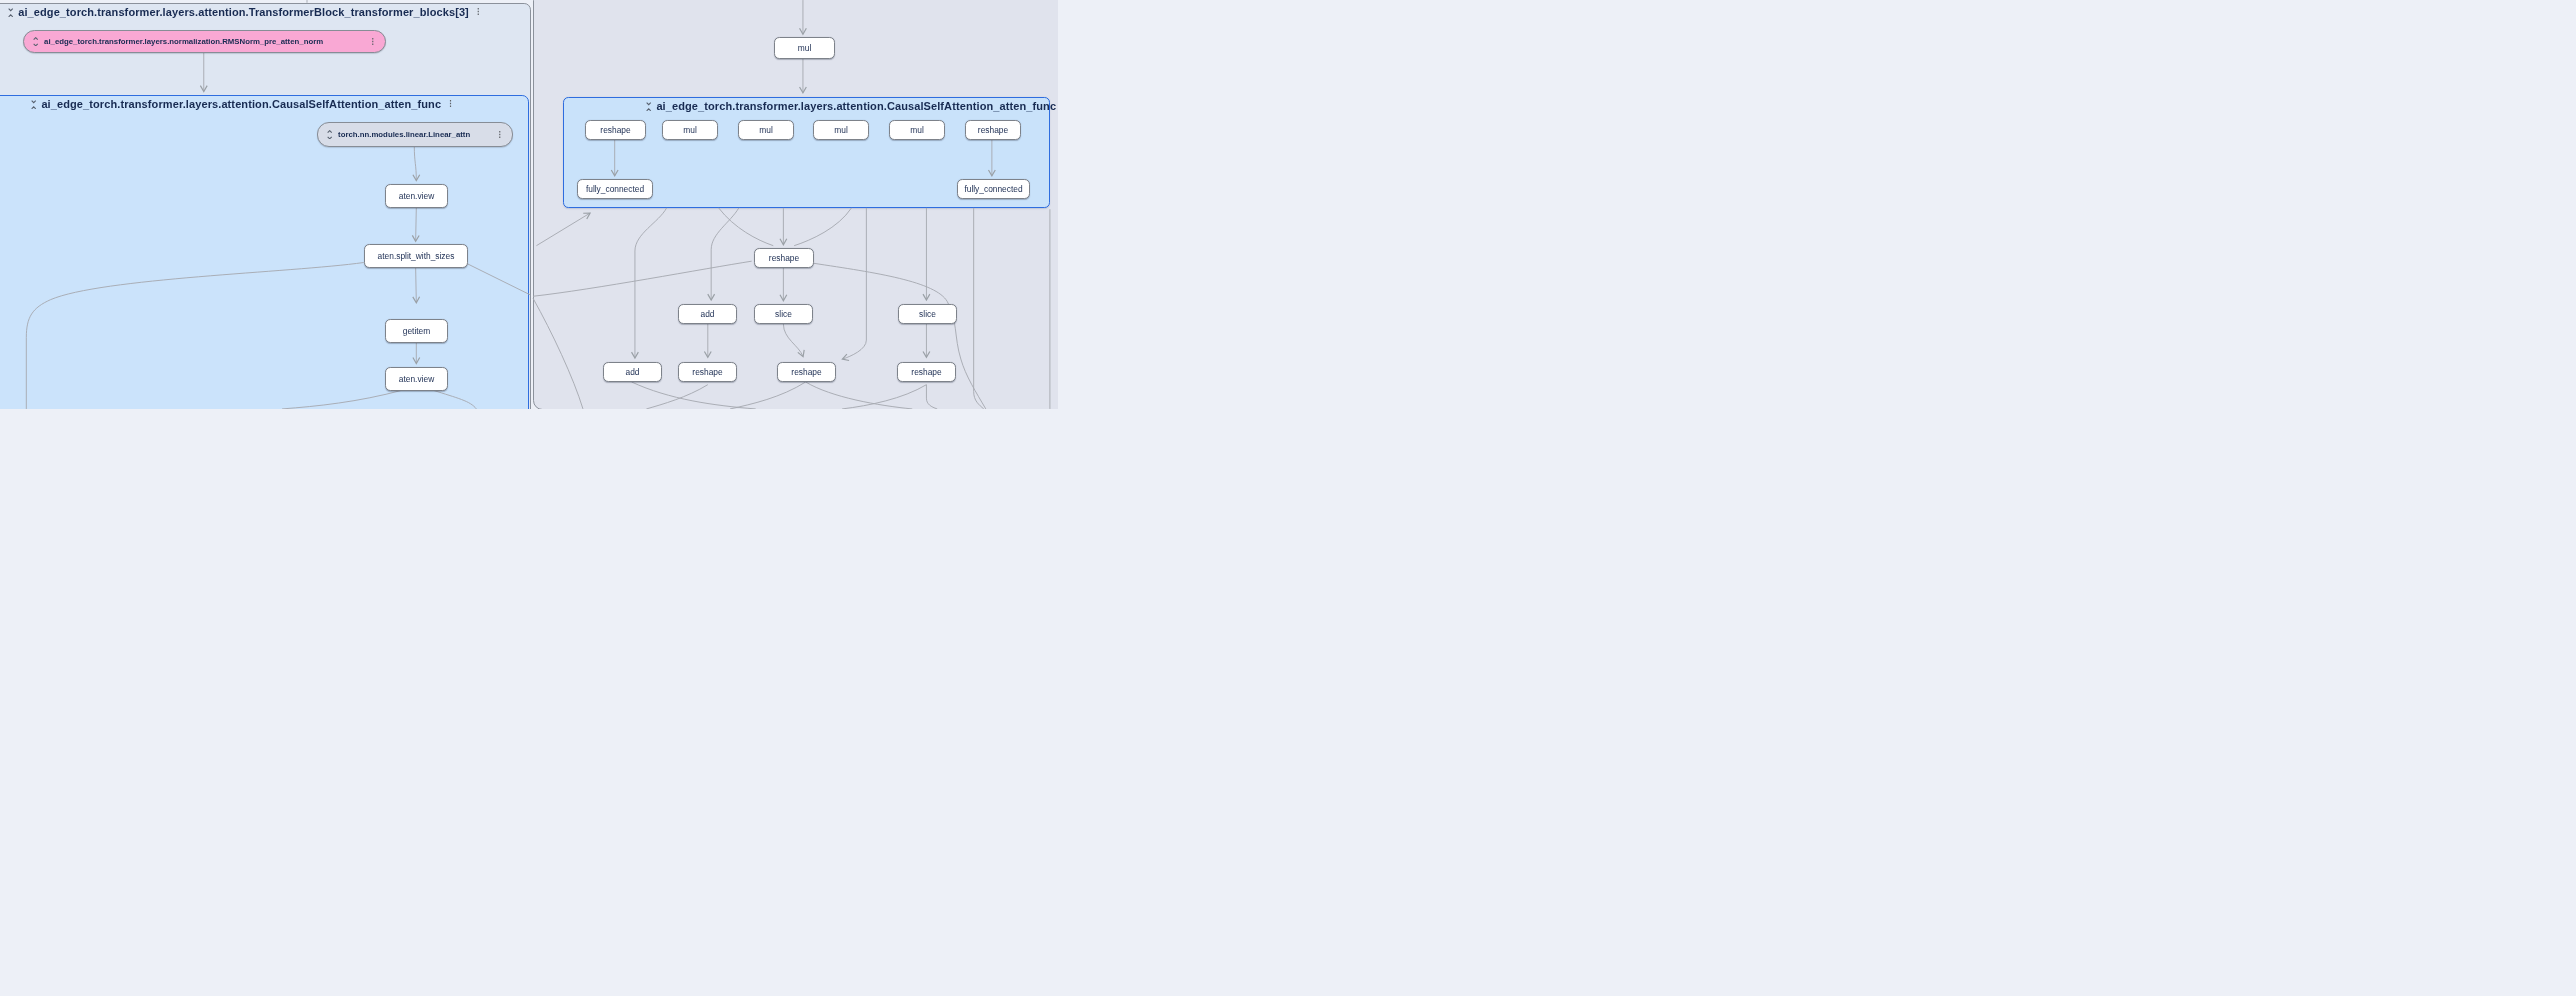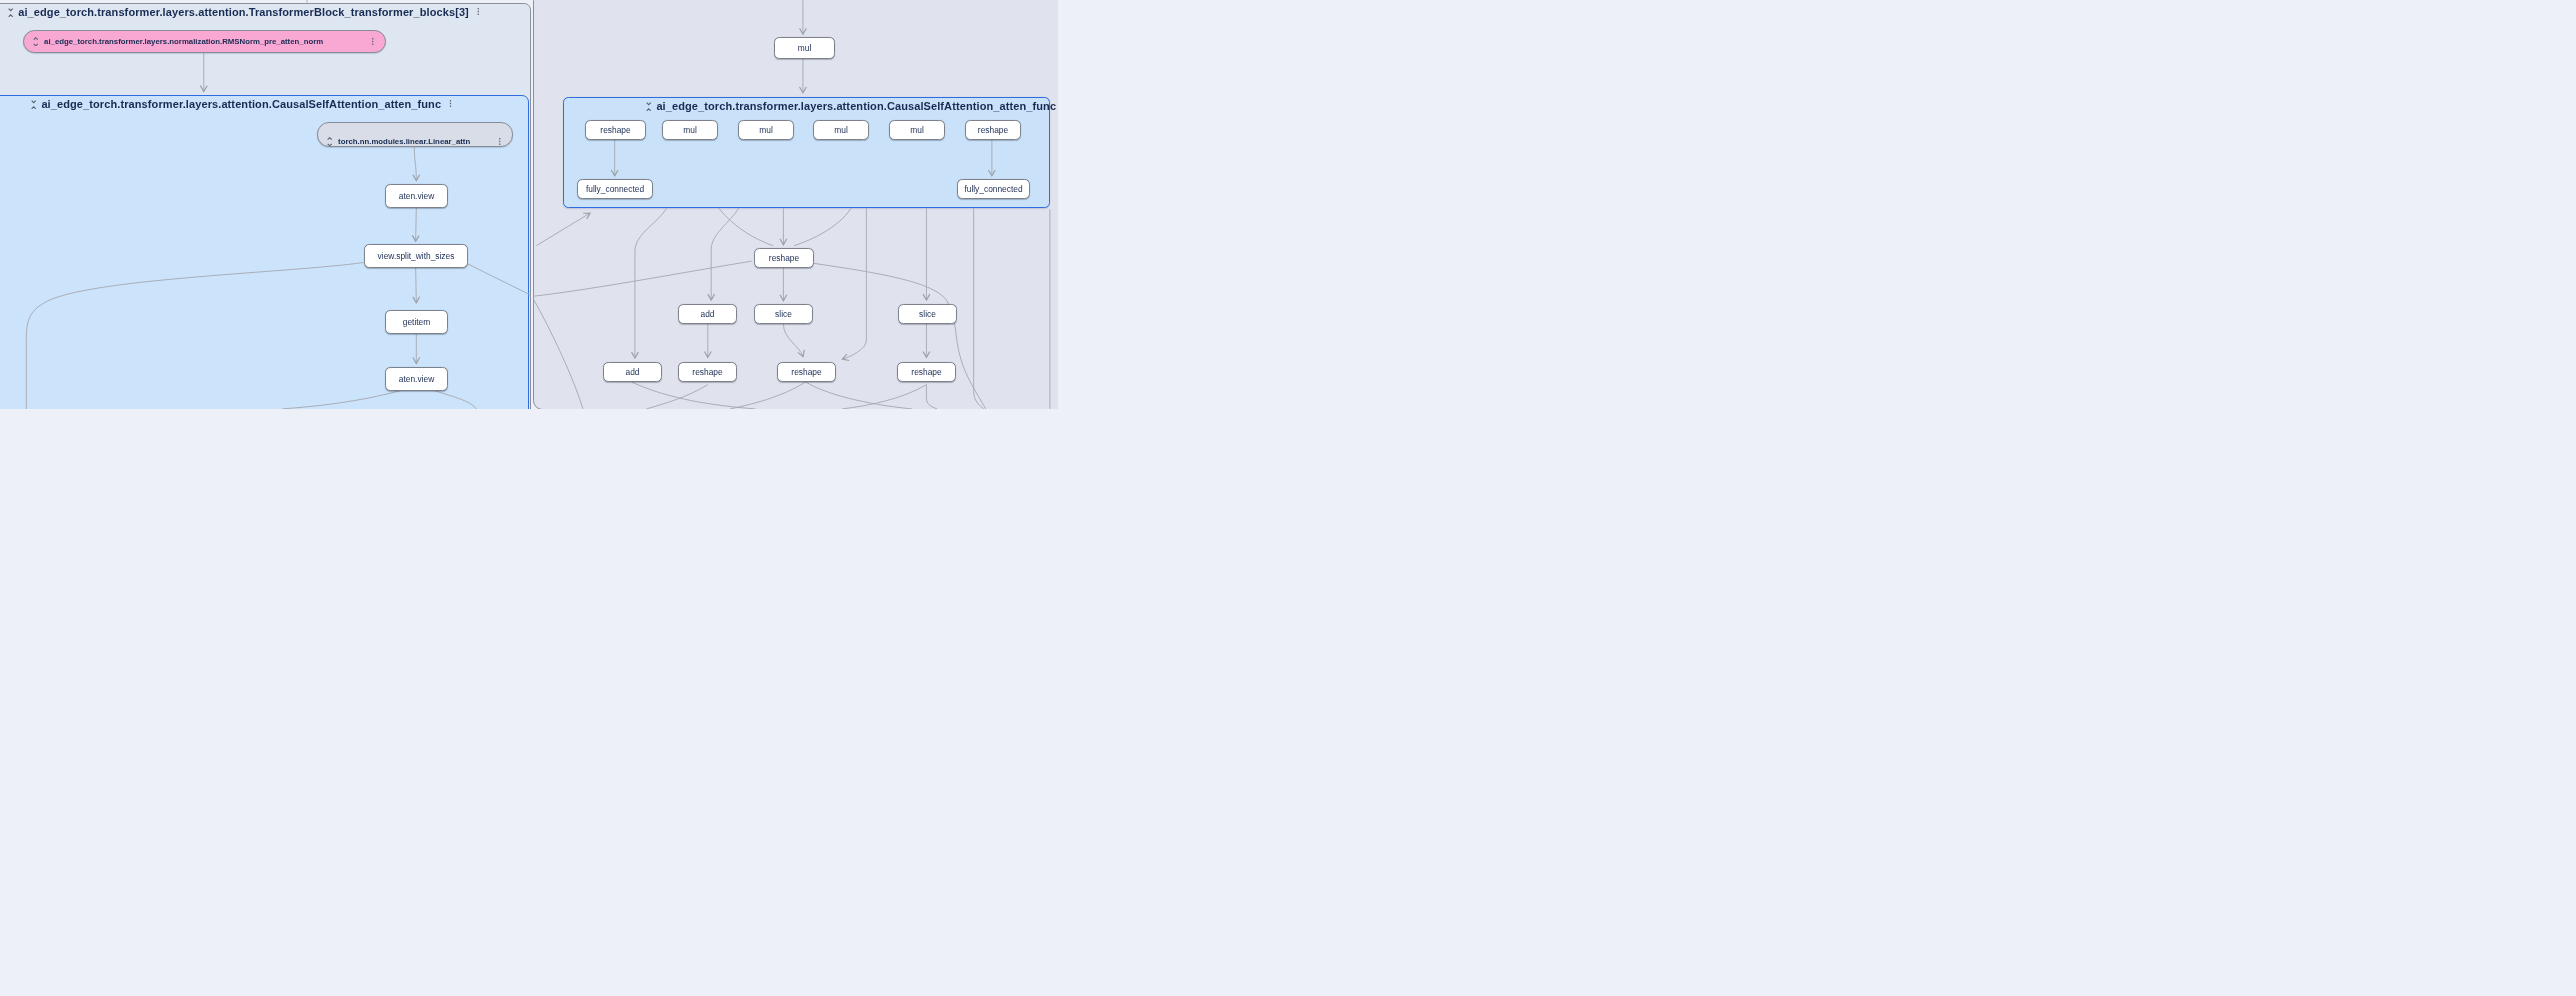--- a/index.html
+++ b/index.html
@@ -21,21 +21,21 @@
   .ic{width:7.4px;height:9.5px;display:inline-block;cursor:pointer;}
   .node{position:absolute;box-sizing:border-box;background:#ffffff;border:1.1px solid #7d828a;
         border-radius:5.4px;display:flex;align-items:center;justify-content:center;
         font-size:8.4px;color:#1c2d52;white-space:nowrap;box-shadow:0 0.7px 1px rgba(60,70,90,.35);cursor:pointer;text-align:center;}
   .pill{position:absolute;box-sizing:border-box;display:flex;align-items:center;gap:4.7px;
         border:0.9px solid #878d96;border-radius:12px;padding:0 6.8px 0 8px;
         font-size:7.8px;font-weight:bold;color:#182b52;white-space:nowrap;cursor:pointer;
         box-shadow:0 0.7px 1px rgba(60,70,90,.25);}
   .pill .lbl{flex:1 1 auto;}
   .pill-rms{left:23px;top:30px;width:363px;height:23px;background:#f9a8d4;}
-  .pill-lin{left:317px;top:122px;width:196px;height:25px;background:#d8dde8;align-items:flex-end;}
+  .pill-lin{left:317px;top:122px;width:196px;height:25px;background:#d8dde8;}
 </style>
 </head>
 <body>
 
 <div class="canvas">
 
   <div class="group group-a"></div>
   <div class="group group-b"></div>
   <div class="group group-c"></div>
   <div class="group group-d"></div>
@@ -135,22 +135,22 @@
             <path d="M2 4 L5 1 L8 4"></path>
             <path d="M2 10 L5 13 L8 10"></path>
           </g>
         </svg>
     </span>
     <span class="lbl">torch.nn.modules.linear.Linear_attn</span>
     <span class="kebab">⋮</span>
   </div>
 
   <div class="node" style="left:385px;top:184px;width:63px;height:23.6px;">aten.view</div>
-  <div class="node" style="left:364px;top:244px;width:104px;height:23.6px;">view.split_with_sizes</div>
-  <div class="node" style="left:385px;top:310px;width:63px;height:23.6px;">getitem</div>
+  <div class="node" style="left:364px;top:244px;width:104px;height:23.6px;">aten.split_with_sizes</div>
+  <div class="node" style="left:385px;top:319px;width:63px;height:23.6px;">getitem</div>
   <div class="node" style="left:385px;top:367px;width:63px;height:23.6px;">aten.view</div>
 
   <div class="node" style="left:774px;top:37px;width:61px;height:21.6px;">mul</div>
 
   <div class="hdr" style="left:645px;top:99px;">
     <span class="ic">
       <svg viewBox="0 0 10 14" width="7.4" height="9.5">
           <g fill="none" stroke="#57606e" stroke-width="1.6">
             <path d="M2 1 L5 4 L8 1"></path>
             <path d="M2 13 L5 10 L8 13"></path>

